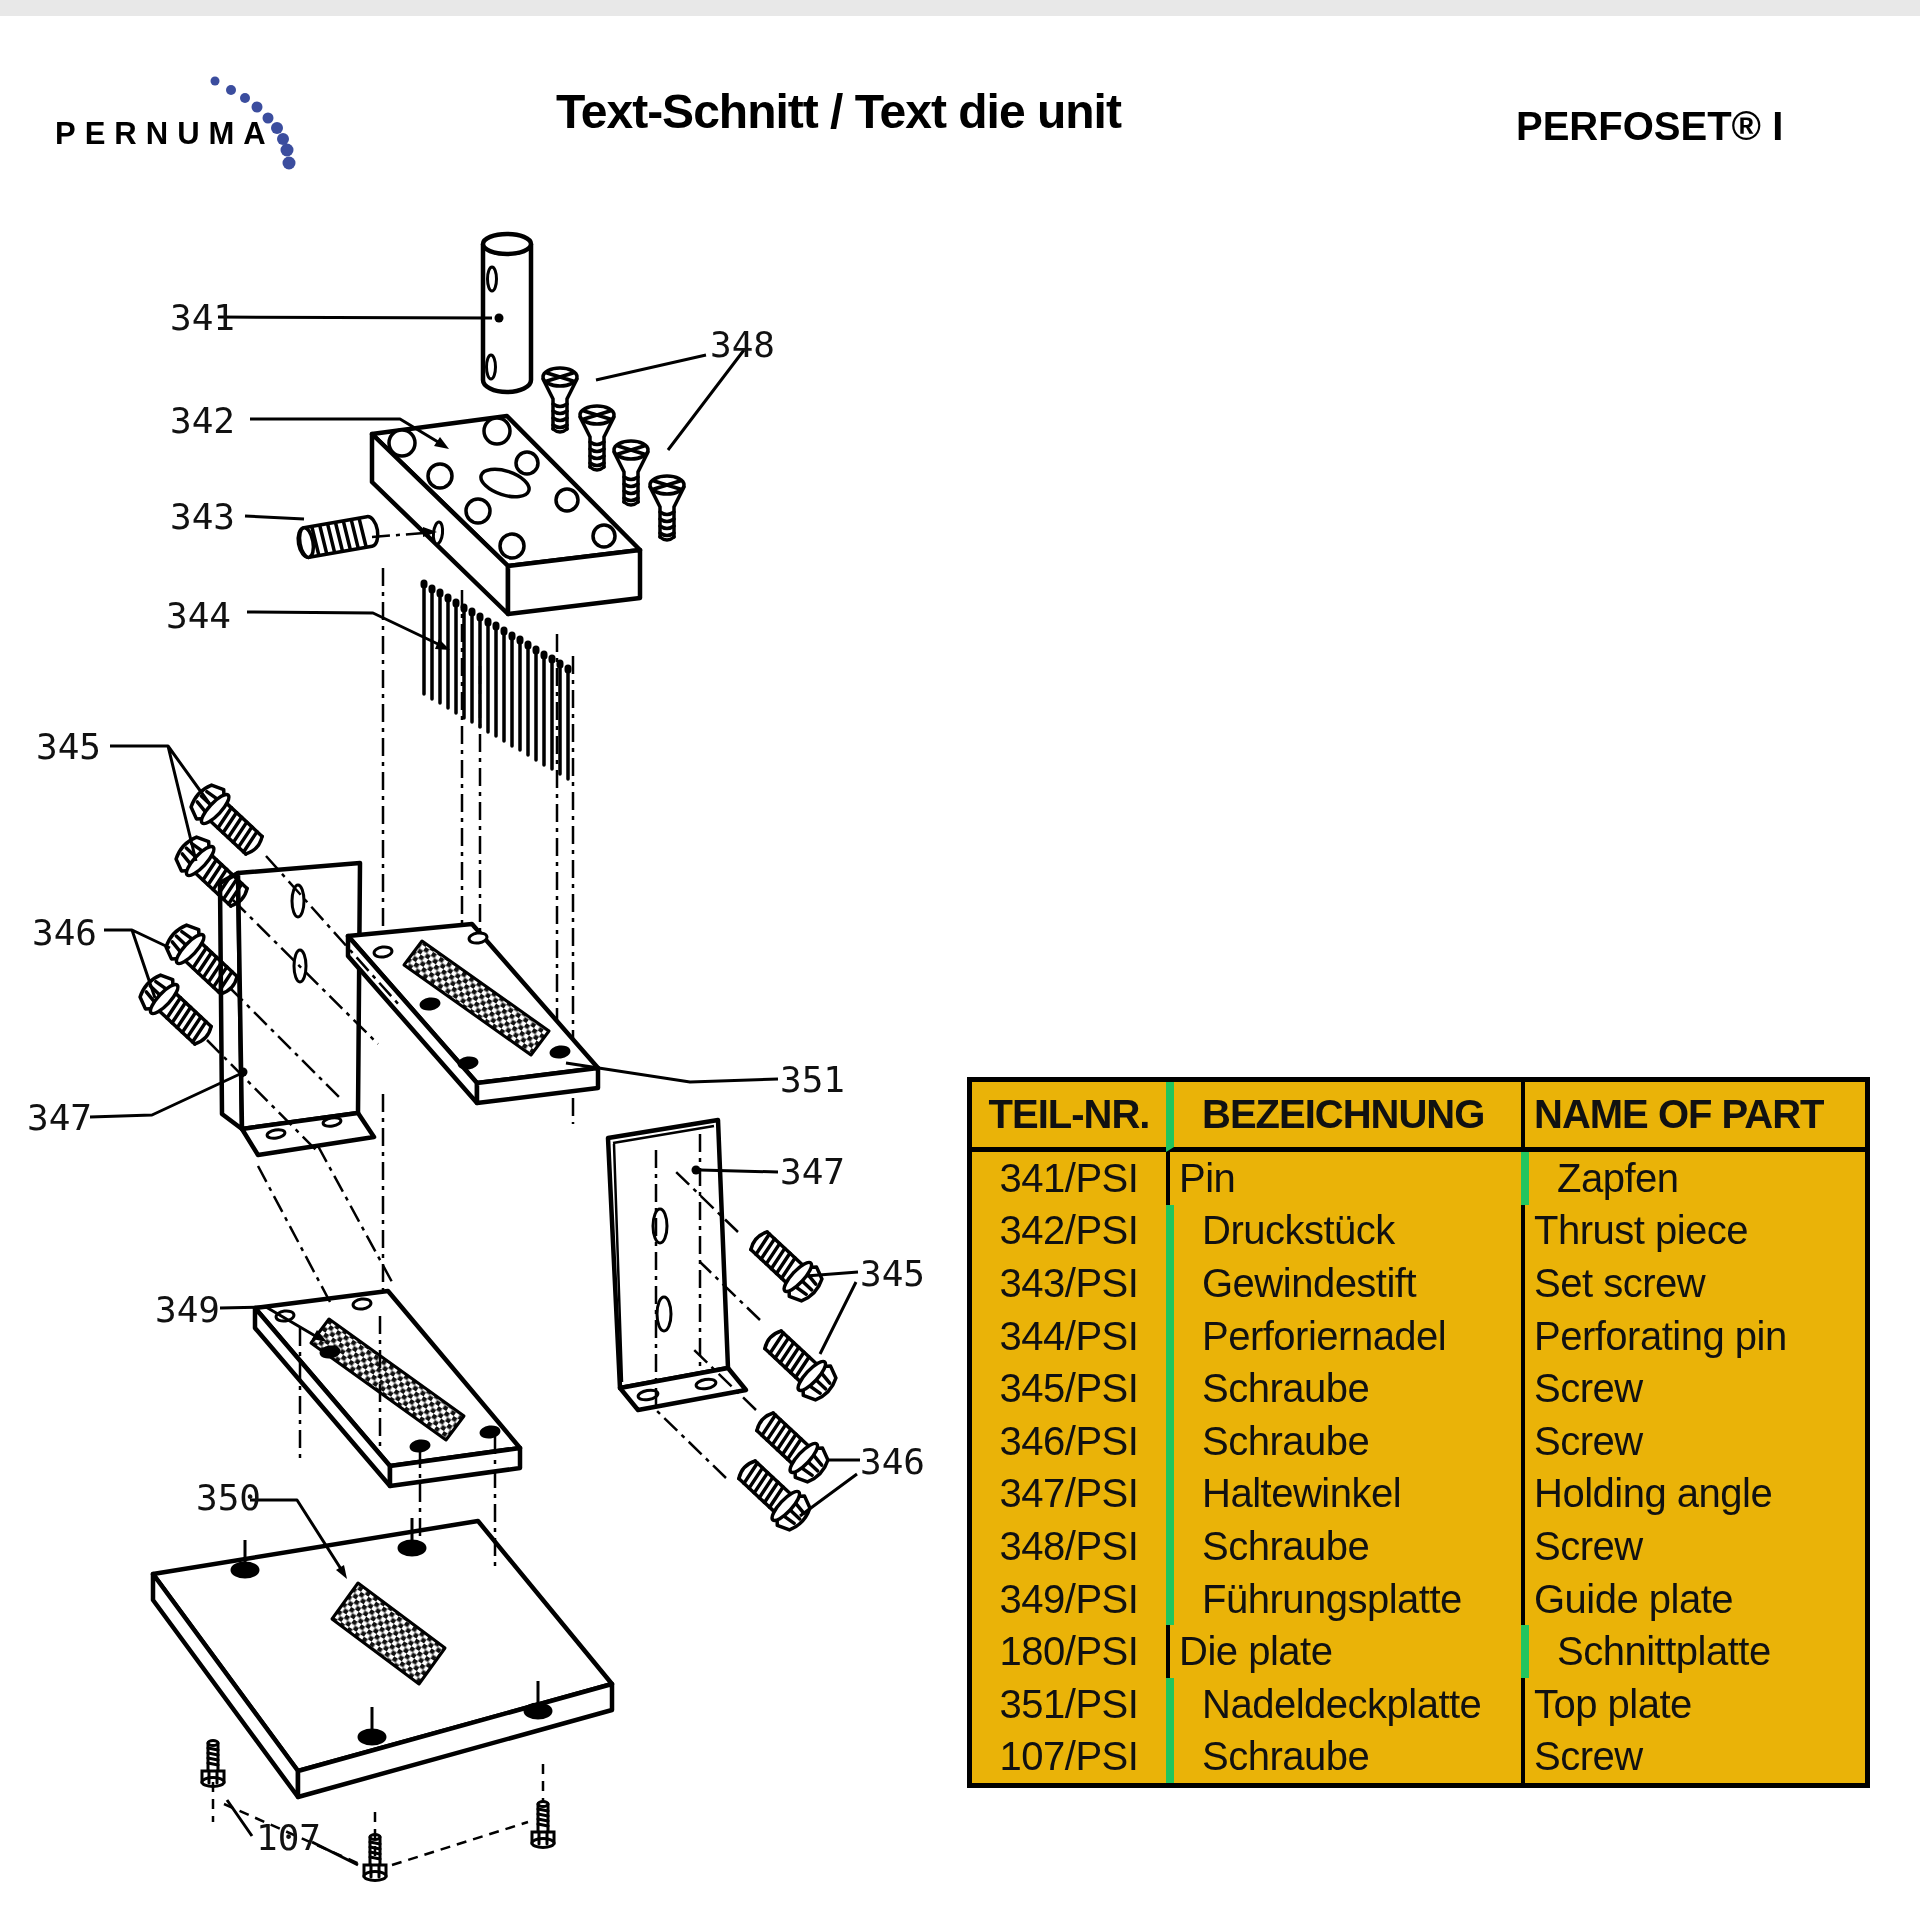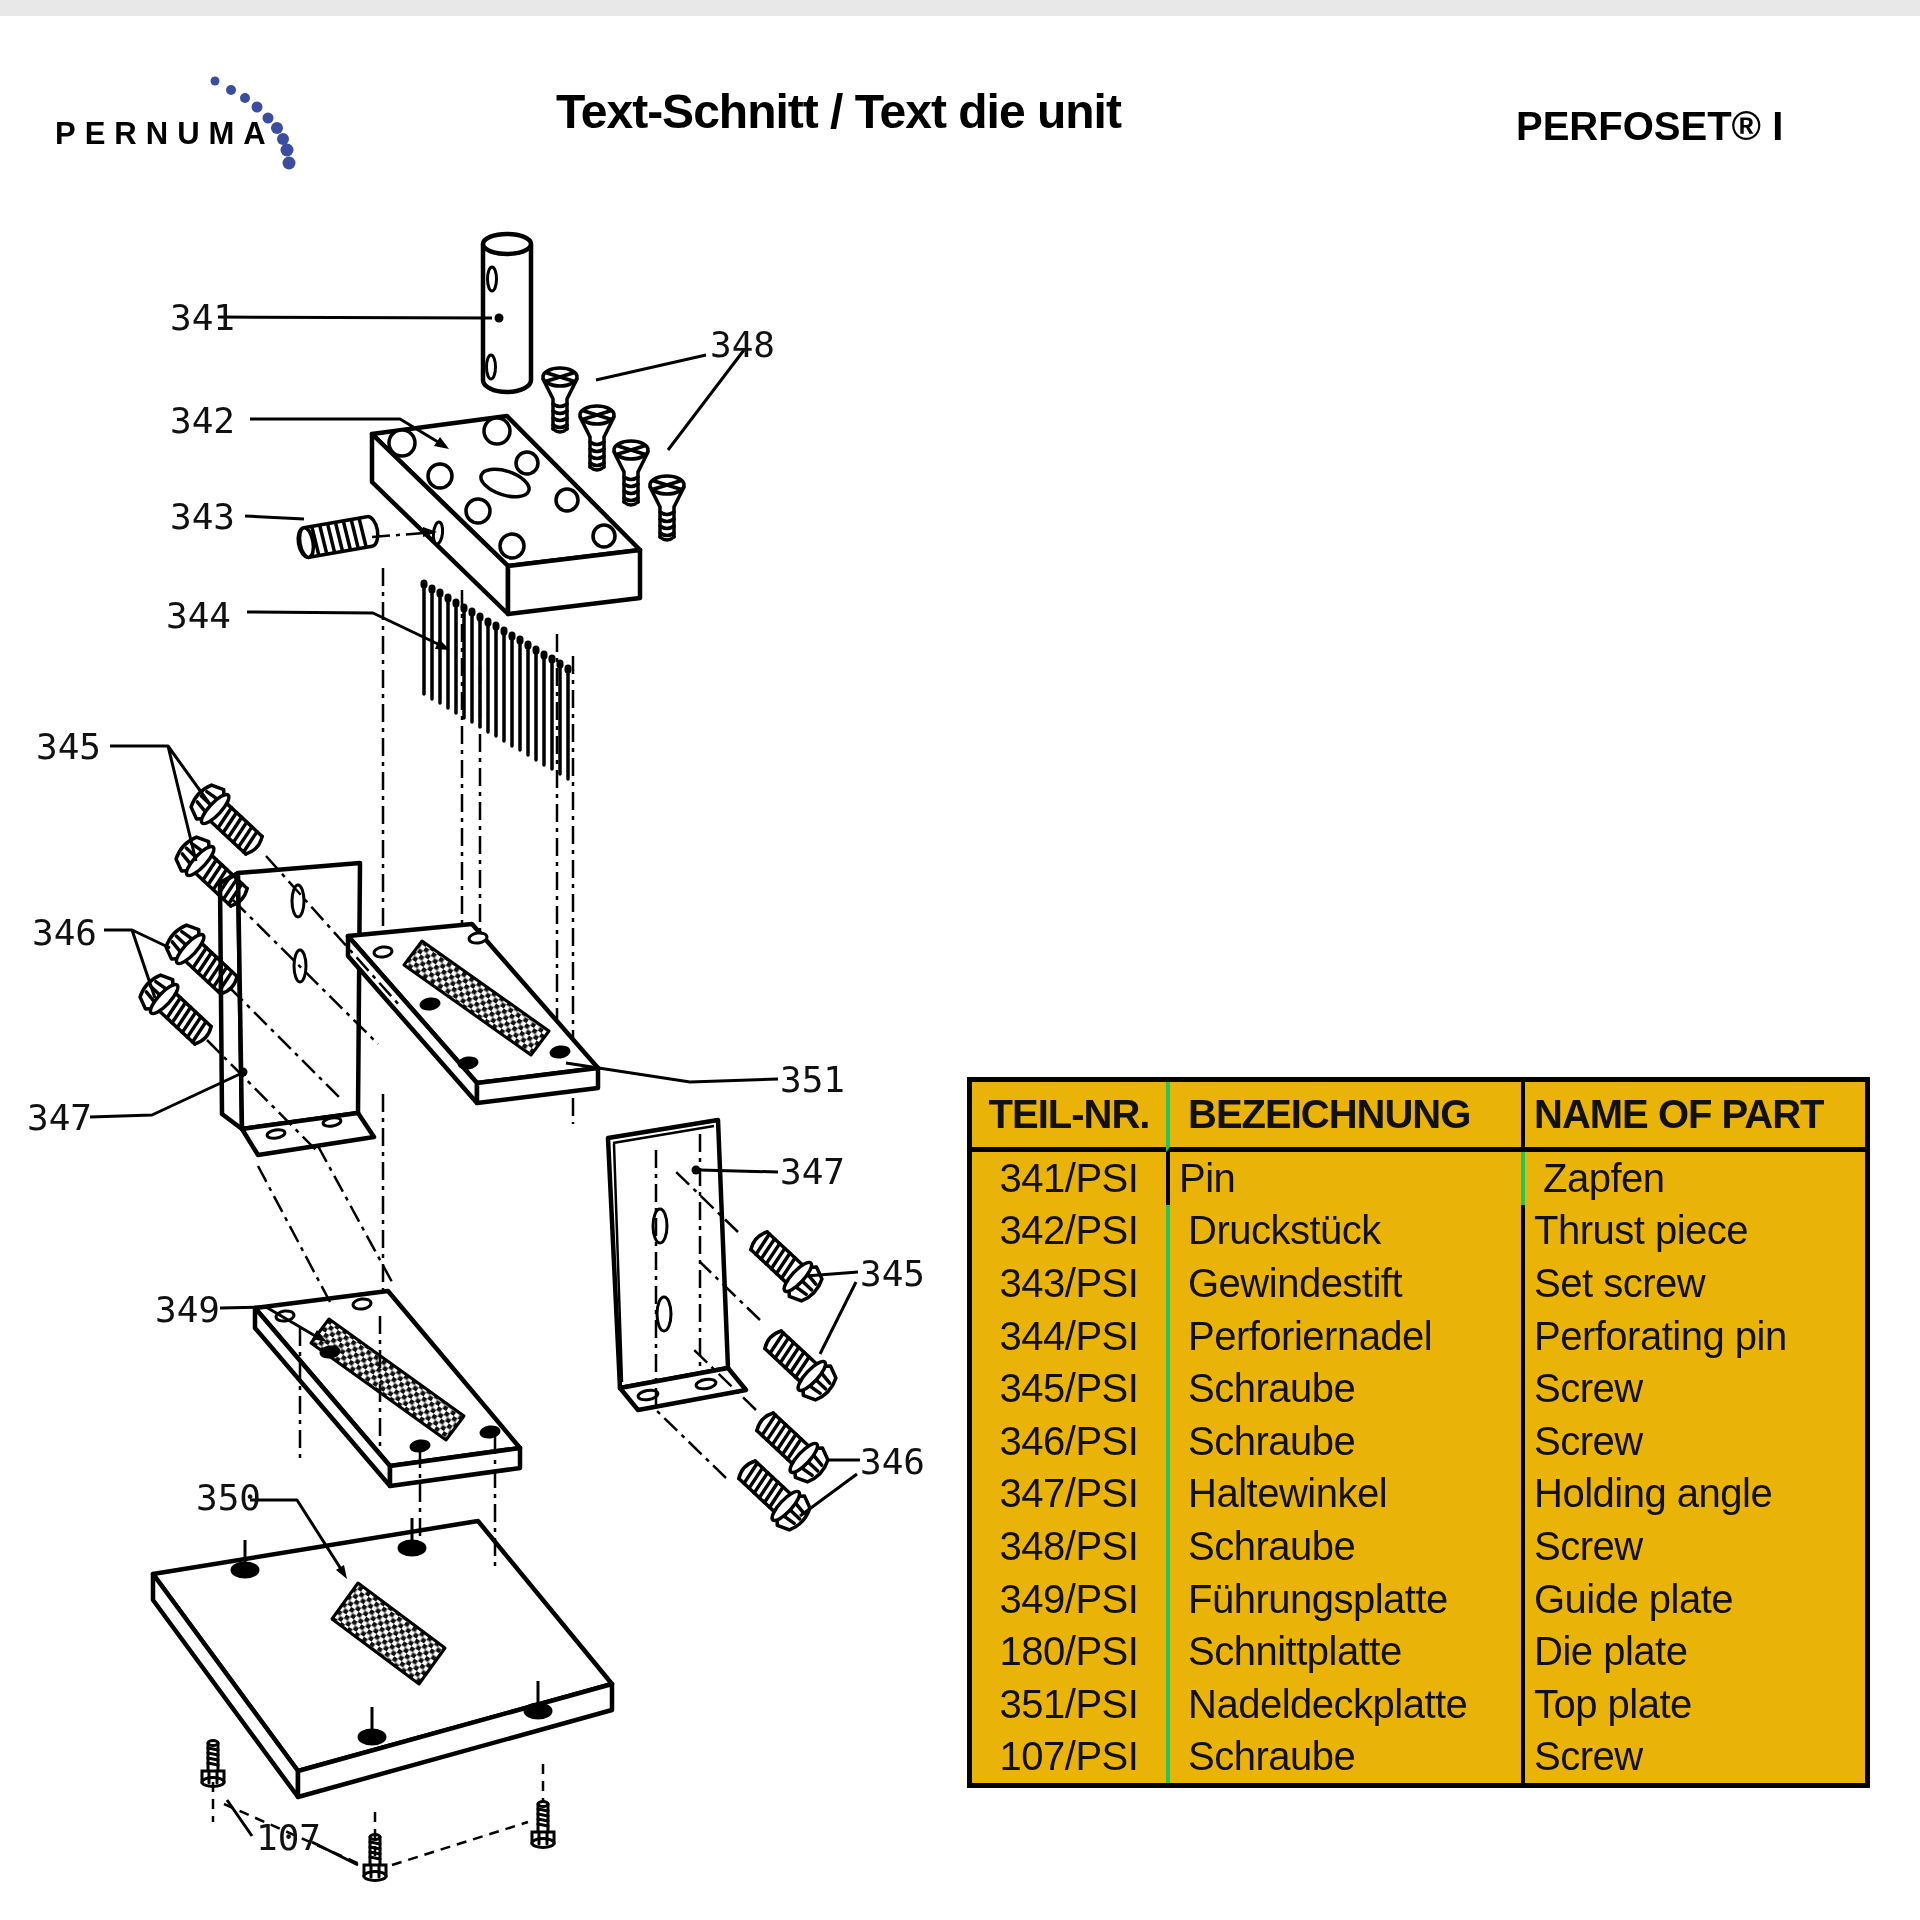--- a/index.html
+++ b/index.html
@@ -17,21 +17,21 @@
   .callout{font-family:"DejaVu Sans Mono",monospace;font-size:36px;fill:#111;}
   
   .parts-table{position:absolute;left:967px;top:1061px;border:5px solid #000;background:#eab308;
                display:grid;grid-template-columns:194px 355px 344px;
                grid-template-rows:70px repeat(12,52.6px);}
   .parts-table .cell{display:flex;align-items:center;font-size:40px;letter-spacing:-0.5px;
                      white-space:nowrap;overflow:hidden;}
   .parts-table .head{font-weight:bold;font-size:40px;letter-spacing:-1px;
                      border-bottom:5px solid #000;}
   .parts-table .c1{justify-content:center;}
-  .parts-table .c2{border-left:4px solid #22c55e;padding-left:18px;}
+  .parts-table .c2{border-left:8px solid #22c55e;padding-left:28px;}
   .parts-table .c3{border-left:4px solid #000;padding-left:9px;}
 </style>
 </head>
 <body>
 
 <div class="page">
 
   <svg class="brand-dots" width="340" height="180">
     <g fill="#3b4d9e">
       <circle cx="215" cy="65" r="4.5"></circle>
@@ -342,22 +342,22 @@
 
     <div class="cell c1">348/PSI</div>
     <div class="cell c2">Schraube</div>
     <div class="cell c3">Screw</div>
 
     <div class="cell c1">349/PSI</div>
     <div class="cell c2">Führungsplatte</div>
     <div class="cell c3">Guide plate</div>
 
     <div class="cell c1">180/PSI</div>
+    <div class="cell c3">Die plate</div>
     <div class="cell c2">Schnittplatte</div>
-    <div class="cell c3">Die plate</div>
 
     <div class="cell c1">351/PSI</div>
     <div class="cell c2">Nadeldeckplatte</div>
     <div class="cell c3">Top plate</div>
 
     <div class="cell c1">107/PSI</div>
     <div class="cell c2">Schraube</div>
     <div class="cell c3">Screw</div>
   </div>
 

